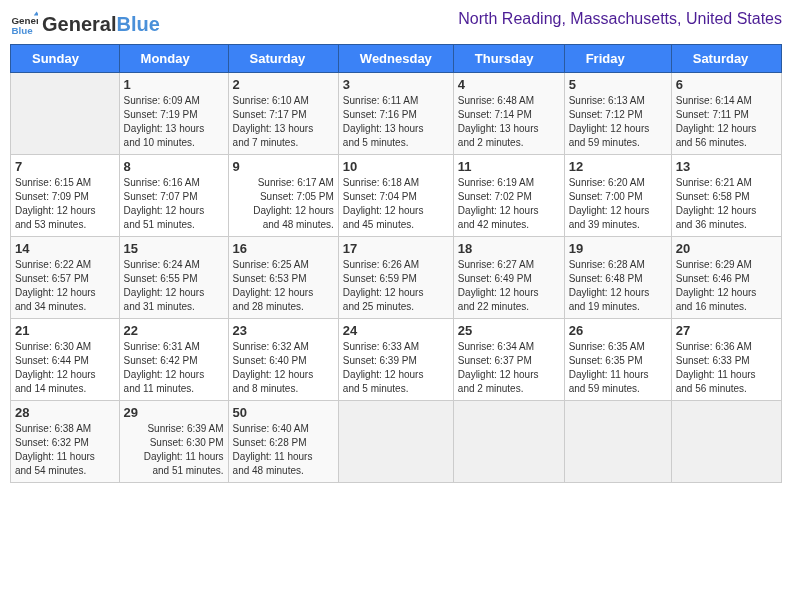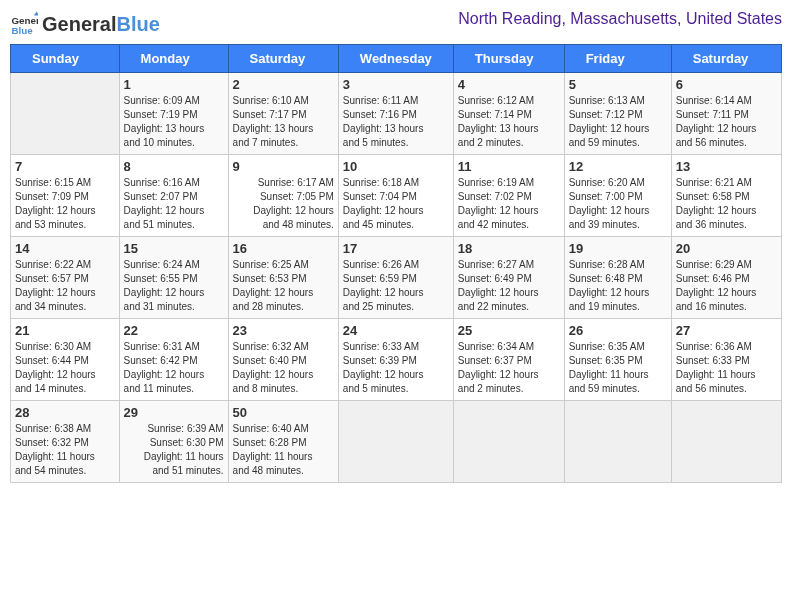--- a/index.html
+++ b/index.html
@@ -134,21 +134,21 @@
         </td>
         <td>
           <span class="day-num">3</span>
           <div class="day-info" style="white-space: pre-line;">Sunrise: 6:11 AM
 Sunset: 7:16 PM
 Daylight: 13 hours
 and 5 minutes.</div>
         </td>
         <td>
           <span class="day-num">4</span>
-          <div class="day-info" style="white-space: pre-line;">Sunrise: 6:12 AM
+          <div class="day-info" style="white-space: pre-line;">Sunrise: 6:48 AM
 Sunset: 7:14 PM
 Daylight: 13 hours
 and 2 minutes.</div>
         </td>
         <td>
           <span class="day-num">5</span>
           <div class="day-info" style="white-space: pre-line;">Sunrise: 6:13 AM
 Sunset: 7:12 PM
 Daylight: 12 hours
 and 59 minutes.</div>
@@ -165,21 +165,21 @@
         <td>
           <span class="day-num">7</span>
           <div class="day-info" style="white-space: pre-line;">Sunrise: 6:15 AM
 Sunset: 7:09 PM
 Daylight: 12 hours
 and 53 minutes.</div>
         </td>
         <td>
           <span class="day-num">8</span>
           <div class="day-info" style="white-space: pre-line;">Sunrise: 6:16 AM
-Sunset: 2:07 PM
+Sunset: 7:07 PM
 Daylight: 12 hours
 and 51 minutes.</div>
         </td>
         <td>
           <span class="day-num">9</span>
           <div class="day-info" style="white-space: pre-line; text-align: right;">Sunrise: 6:17 AM
 Sunset: 7:05 PM
 Daylight: 12 hours
 and 48 minutes.</div>
         </td>

